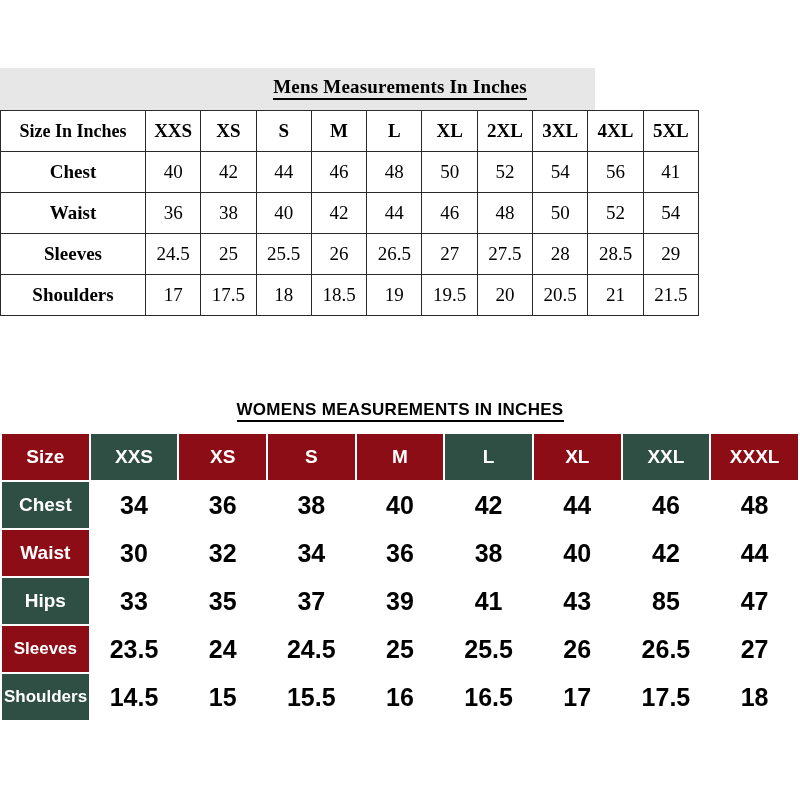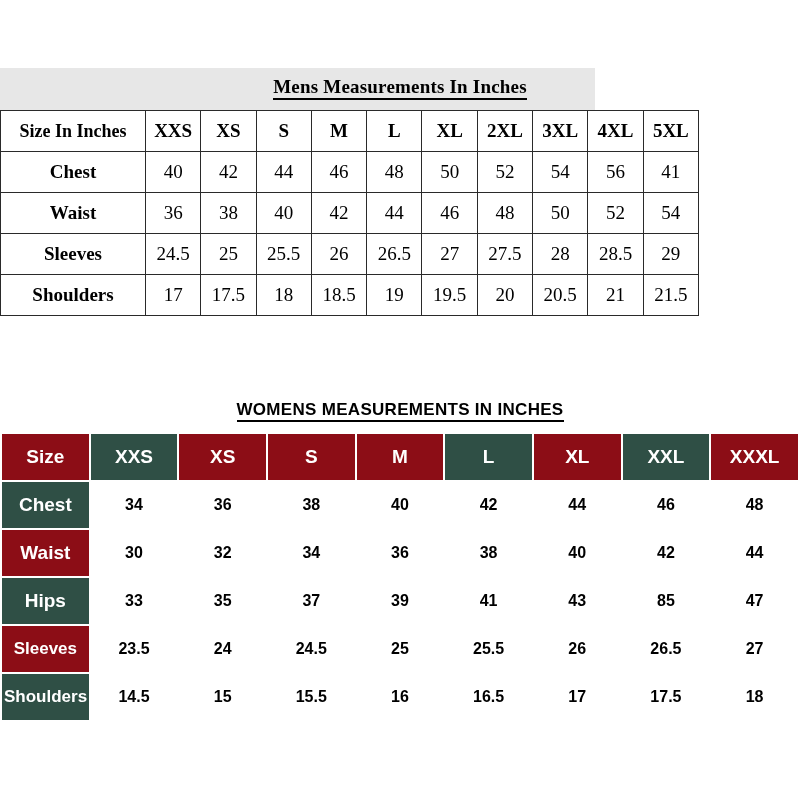--- a/index.html
+++ b/index.html
@@ -105,21 +105,21 @@
     position: absolute;
     left: 0;
     top: 432px;
     border-collapse: collapse;
     width: 800px;
     table-layout: fixed;
   }
   table.womens td {
     border: 2px solid #ffffff;
     text-align: center;
-    font-size: 16px;
+    font-size: 25px;
     font-weight: bold;
     height: 46px;
     padding: 0 2px;
     font-family: "Liberation Sans", sans-serif;
   }
   table.womens td.hdr-red {
     background: #8c0d16;
     color: #ffffff;
     font-size: 19px;
   }

